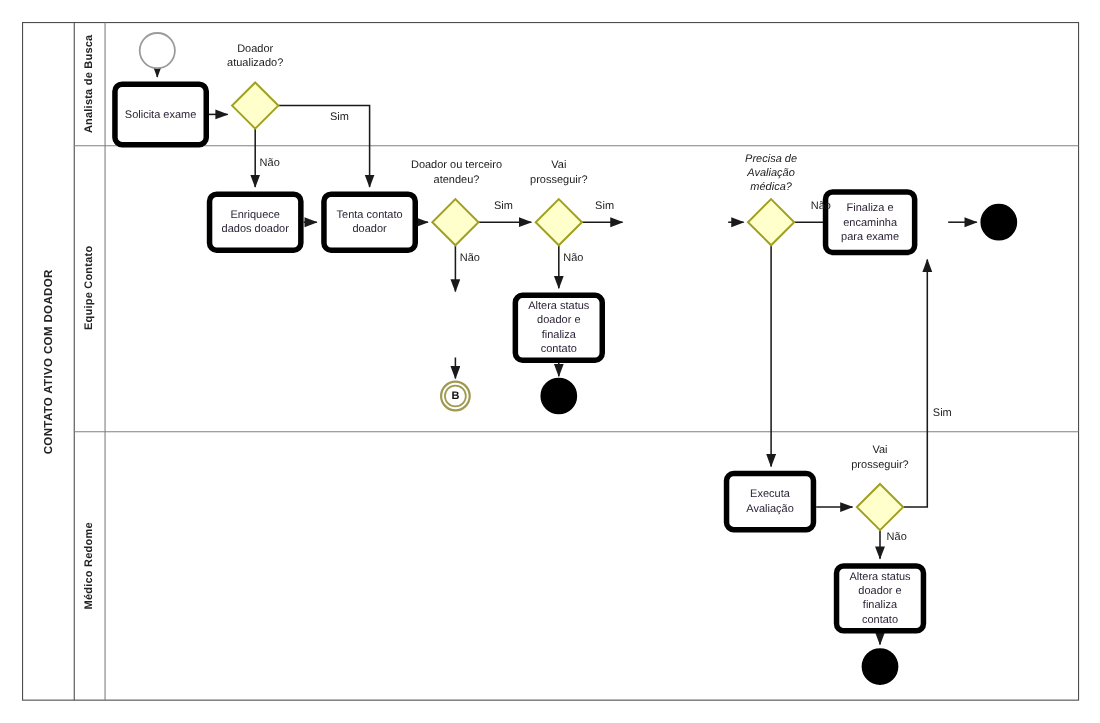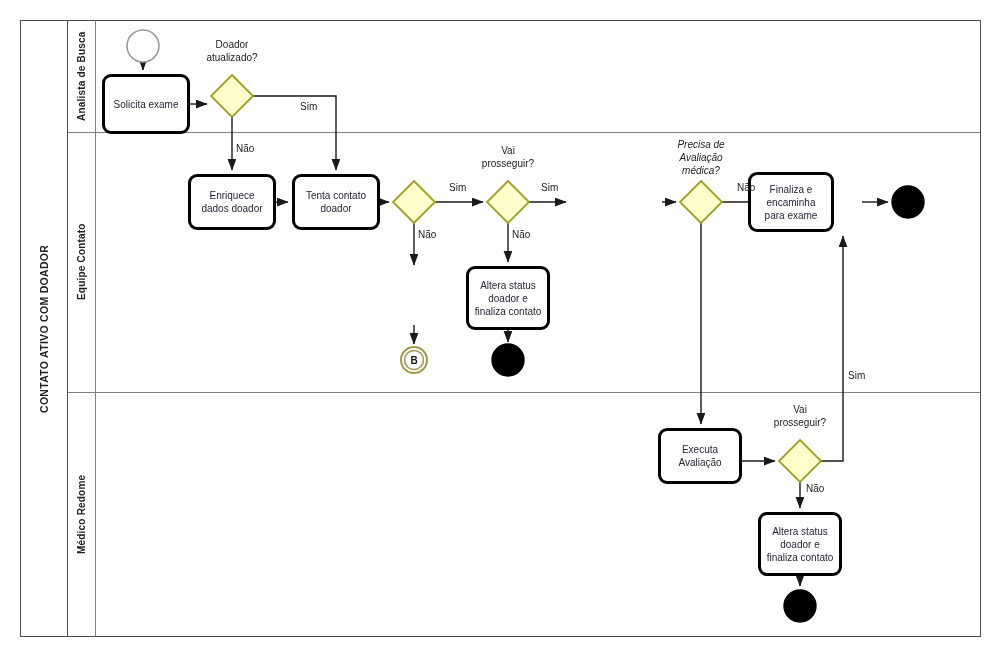--- a/index.html
+++ b/index.html
@@ -13,21 +13,21 @@
     letter-spacing:.2px;text-align:center;
   }
   .pool-title{
     position:absolute;font-weight:bold;font-size:10.5px;color:#222;
     display:flex;align-items:center;justify-content:center;
     writing-mode:vertical-rl;transform:rotate(180deg);
     letter-spacing:.3px;text-align:center;
   }
   .task{
     position:absolute;box-sizing:border-box;
-    background:#ffffff;border:3px solid #000000;border-radius:9px;
+    background:#ffffff;border:5px solid #000000;border-radius:9px;
     display:flex;align-items:center;justify-content:center;text-align:center;
     font-size:10px;line-height:13px;color:#2b2336;padding:2px 4px;
     box-shadow:0 0 0 0 rgba(0,0,0,0);
   }
   .edge-label{
     position:absolute;font-size:10px;color:#1b1b1b;white-space:nowrap;
   }
   .node-label{
     position:absolute;font-size:10px;line-height:13px;color:#1b1b1b;
     text-align:center;white-space:pre-line;
@@ -155,20 +155,22 @@
 Avaliação</div>
 
   <div class="task" style="left: 758px; top: 512px; width: 84px; height: 64px; white-space: pre-line;">Altera status
 doador e
 finaliza contato</div>
 
   <div class="link-letter" style="left:404px;top:350px;width:20px;height:20px;">B</div>
 
   <div class="node-label" style="left: 182px; top: 38px; width: 100px; white-space: pre-line;">Doador
 atualizado?</div>
+  <div class="node-label" style="left: 360px; top: 144px; width: 110px; white-space: pre-line;">Doador ou terceiro
+atendeu?</div>
   <div class="node-label" style="left: 463px; top: 144px; width: 90px; white-space: pre-line;">Vai
 prosseguir?</div>
   <div class="node-label" style="left: 656px; top: 138px; width: 90px; white-space: pre-line; font-style: italic;">Precisa de
 Avaliação
 médica?</div>
   <div class="node-label" style="left: 755px; top: 403px; width: 90px; white-space: pre-line;">Vai
 prosseguir?</div>
 
   <div class="edge-label" style="left:300px;top:101px;">Sim</div>
   <div class="edge-label" style="left:236px;top:143px;">Não</div>

